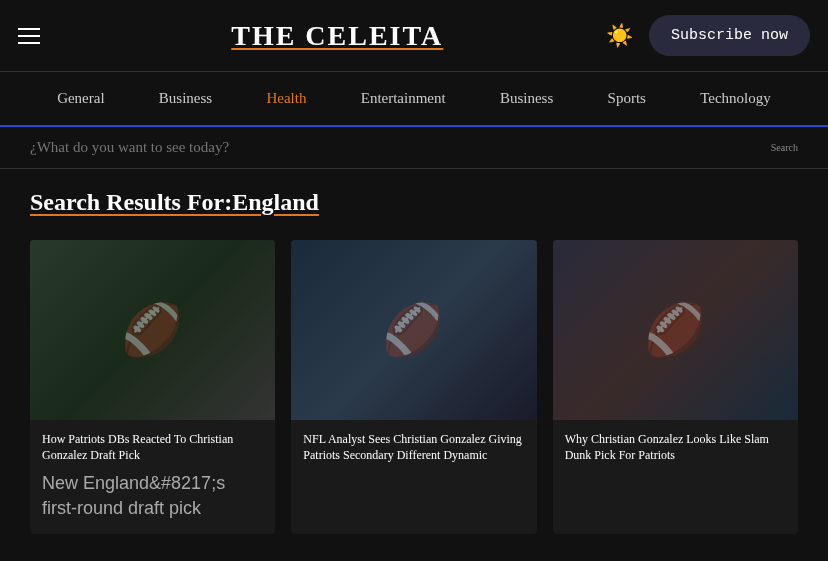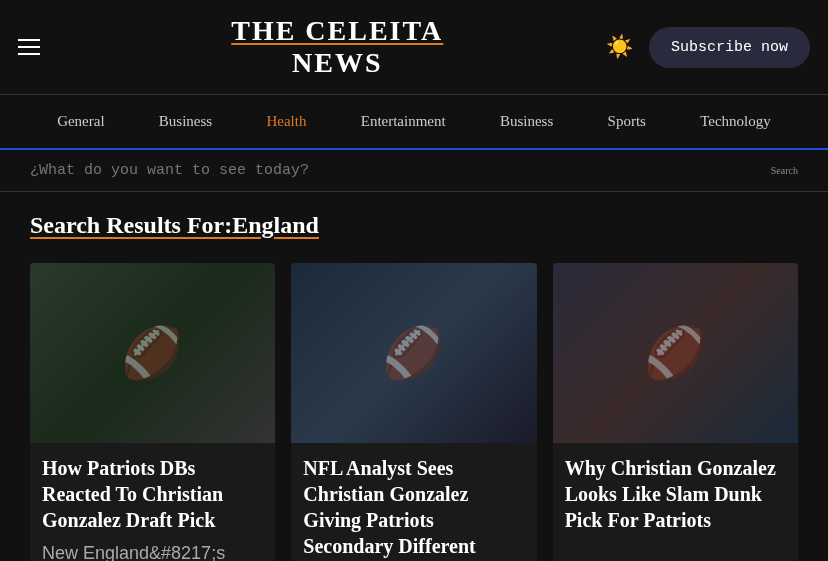--- a/index.html
+++ b/index.html
@@ -18,33 +18,33 @@
     .subscribe-btn { background: #2a2a3e; color: #fff; border: none; padding: 12px 22px; border-radius: 30px; font-size: 15px; cursor: pointer; font-family: Liberation Mono, monospace; }
 
     
     .nav { background: #111; border-bottom: 2px solid #1d4ed8; padding: 0 30px; }
     .nav-list { display: flex; justify-content: space-around; list-style: none; padding: 0; }
     .nav-item { padding: 18px 10px; font-size: 15px; color: #ccc; cursor: pointer; font-family: Georgia, serif; }
     .nav-item.active { color: #e07820; }
 
     
     .search-bar { background: #111; border-bottom: 1px solid #333; padding: 12px 30px; display: flex; justify-content: space-between; align-items: center; }
-    .search-input { background: transparent; border: none; color: #c2410c; font-size: 15px; font-family: Liberation Mono, monospace; outline: none; flex: 1; }
+    .search-input { background: transparent; border: none; color: #c2410c; font-size: 15px; font-family: Liberation Serif, serif; outline: none; flex: 1; }
     .search-label { color: #888; font-size: 10px; font-family: Georgia, serif; cursor: pointer; }
 
     
     .main { padding: 20px 30px; }
     .search-results-title { font-size: 24px; font-weight: bold; color: #fff; font-family: Georgia, serif; margin-bottom: 24px; text-decoration: underline; text-decoration-color: #e07820; text-underline-offset: 4px; }
 
     
     .cards-grid { display: grid; grid-template-columns: repeat(3, 1fr); gap: 16px; }
     .card { background: #1a1a1a; border-radius: 4px; overflow: hidden; cursor: pointer; }
     .card-img-placeholder { width: 100%; height: 180px; background: #444; position: relative; overflow: hidden; }
     .card-content { padding: 12px; }
-    .card-title { font-size: 20px; font-weight: bold; color: #fff; margin-bottom: 8px; font-family: Georgia, serif; line-height: 1.3; }
+    .card-title { font-size: 12px; font-weight: normal; color: #fff; margin-bottom: 8px; font-family: Georgia, serif; line-height: 1.3; }
     .card-excerpt { font-size: 18px; color: #aaa; font-family: Arial, sans-serif; line-height: 1.4; }
 
     
     .img1 { background: linear-gradient(135deg, #2a3a2a 0%, #1a2a1a 50%, #333 100%); }
     .img2 { background: linear-gradient(135deg, #1a2a3a 0%, #2a3a4a 50%, #1a1a2a 100%); }
     .img3 { background: linear-gradient(135deg, #2a2a3a 0%, #3a2a2a 50%, #1a2a3a 100%); }
 
     .player-silhouette { width: 100%; height: 100%; display: flex; align-items: center; justify-content: center; font-size: 50px; opacity: 0.4; }
   </style>
 </head>
@@ -54,21 +54,20 @@
   <div class="header-left">
     <div class="hamburger">
       <span></span>
       <span></span>
       <span></span>
     </div>
   </div>
   <div class="header-center">
     <div class="site-title">
       <span class="underline">THE CELEITA</span>
-      <span>NEWS</span>
     </div>
   </div>
   <div class="header-right">
     <span class="sun-icon">☀️</span>
     <button class="subscribe-btn">Subscribe now</button>
   </div>
 </header>
 
 <nav class="nav">
   <ul class="nav-list">

